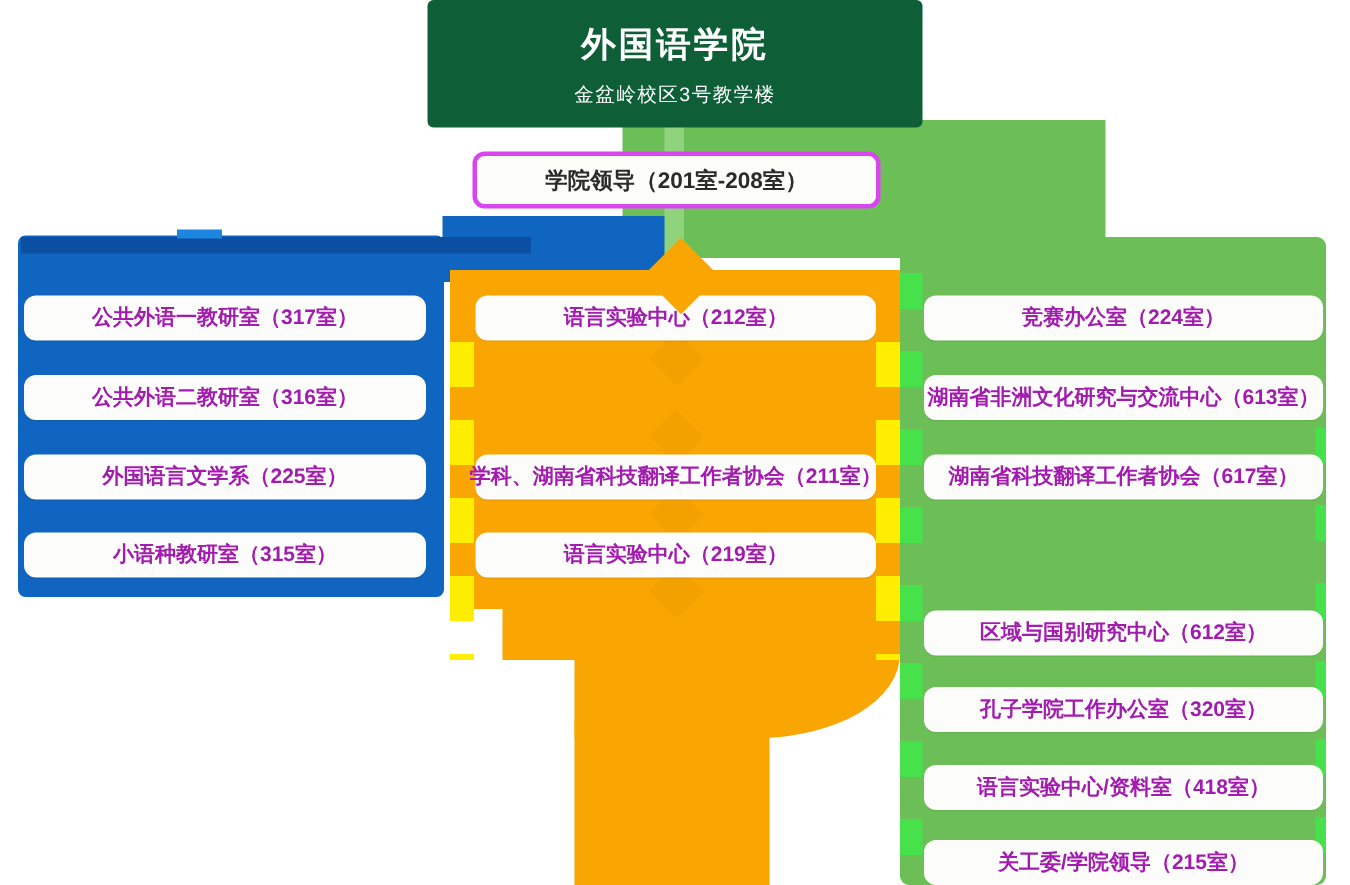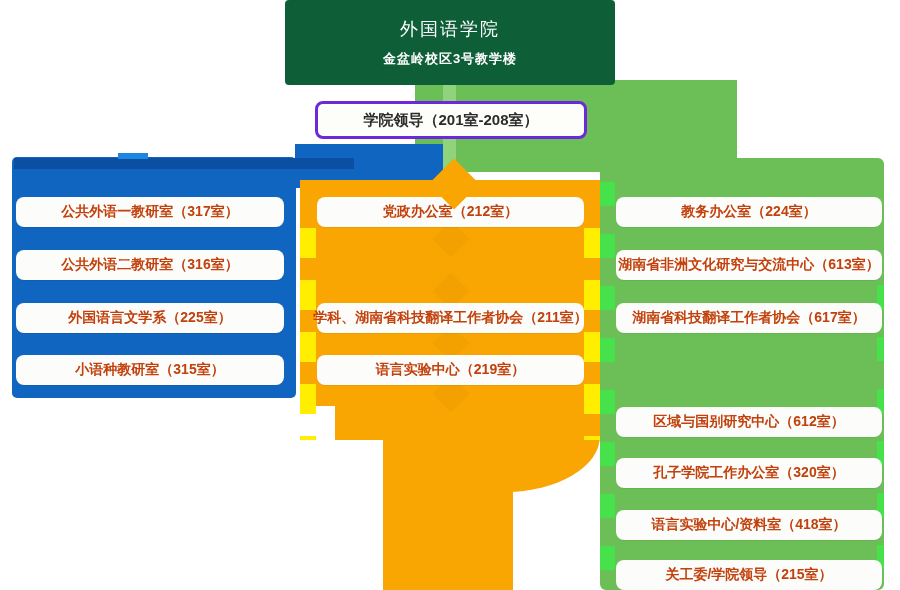--- a/index.html
+++ b/index.html
@@ -9,27 +9,27 @@
   }
   .shape{position:absolute;}
 
   
   .header{
     position:absolute;left:285px;top:0;width:330px;height:85px;
     background:#0e5f38;border-radius:4px;
     display:flex;flex-direction:column;align-items:center;justify-content:center;gap:9px;
     color:#ffffff;text-align:center;z-index:30;
   }
-  .header .title{font-size:18px;font-weight:normal;letter-spacing:2px;}
-  .header .subtitle{font-size:13px;font-weight:bold;letter-spacing:1px;}
+  .header .title{font-size:23px;font-weight:bold;letter-spacing:2px;}
+  .header .subtitle{font-size:13px;font-weight:normal;letter-spacing:1px;}
 
   
   .leader-box{
     position:absolute;left:315px;top:101px;width:266px;height:32px;
-    background:#fdfdfa;border:3px solid #6d28d9;border-radius:8px;
+    background:#fdfdfa;border:3px solid #d946ef;border-radius:8px;
     display:flex;align-items:center;justify-content:center;
     font-size:15px;font-weight:bold;color:#2b2b2b;z-index:40;white-space:nowrap;
   }
 
   
   .green-connector{left:415px;top:80px;width:322px;height:92px;background:#6cbf57;}
   .green-stripe{left:443px;top:80px;width:13px;height:96px;background:#8fd47c;}
   .blue-arm{left:295px;top:144px;width:152px;height:44px;background:#0f65c0;}
   .blue-panel{left:12px;top:157px;width:284px;height:241px;background:#0f65c0;border-radius:5px;}
   .blue-top-strip{left:14px;top:158px;width:340px;height:11px;background:#0a4fa2;}
@@ -53,21 +53,21 @@
   .diamond{position:absolute;transform:rotate(45deg);background:#f9a602;}
   .diamond.top{left:436px;top:166px;width:36px;height:36px;z-index:25;}
   .diamond.small{width:26px;height:26px;background:#ef9c00;opacity:.55;}
   .d1{left:438px;top:226px;} .d2{left:438px;top:278px;}
   .d3{left:438px;top:330px;} .d4{left:438px;top:381px;}
 
   
   .wbox{
     position:absolute;height:30px;background:#fcfcfa;border-radius:8px;
     display:flex;align-items:center;justify-content:center;
-    font-size:14px;font-weight:bold;color:#c2410c;white-space:nowrap;z-index:20;
+    font-size:14px;font-weight:bold;color:#a21caf;white-space:nowrap;z-index:20;
     box-shadow:0 1px 0 rgba(0,0,0,0.06);
   }
   .col-left{left:16px;width:268px;}
   .col-mid{left:317px;width:267px;}
   .col-right{left:616px;width:266px;}
   .r0{top:197px}.r1{top:250px}.r2{top:303px}.r3{top:355px}
   .r4{top:407px}.r5{top:458px}.r6{top:510px}.r7{top:560px}
 </style>
 </head>
 <body>
@@ -103,25 +103,25 @@
     <div class="subtitle">金盆岭校区3号教学楼</div>
   </div>
 
   <div class="leader-box">学院领导（201室-208室）</div>
 
   <div class="wbox col-left r0">公共外语一教研室（317室）</div>
   <div class="wbox col-left r1">公共外语二教研室（316室）</div>
   <div class="wbox col-left r2">外国语言文学系（225室）</div>
   <div class="wbox col-left r3">小语种教研室（315室）</div>
 
-  <div class="wbox col-mid r0">党政办公室（212室）</div>
+  <div class="wbox col-mid r0">语言实验中心（212室）</div>
   <div class="wbox col-mid r2">学科、湖南省科技翻译工作者协会（211室）</div>
   <div class="wbox col-mid r3">语言实验中心（219室）</div>
 
-  <div class="wbox col-right r0">教务办公室（224室）</div>
+  <div class="wbox col-right r0">竞赛办公室（224室）</div>
   <div class="wbox col-right r1">湖南省非洲文化研究与交流中心（613室）</div>
   <div class="wbox col-right r2">湖南省科技翻译工作者协会（617室）</div>
   <div class="wbox col-right r4">区域与国别研究中心（612室）</div>
   <div class="wbox col-right r5">孔子学院工作办公室（320室）</div>
   <div class="wbox col-right r6">语言实验中心/资料室（418室）</div>
   <div class="wbox col-right r7">关工委/学院领导（215室）</div>
 
 </div>
 
 </body></html>

